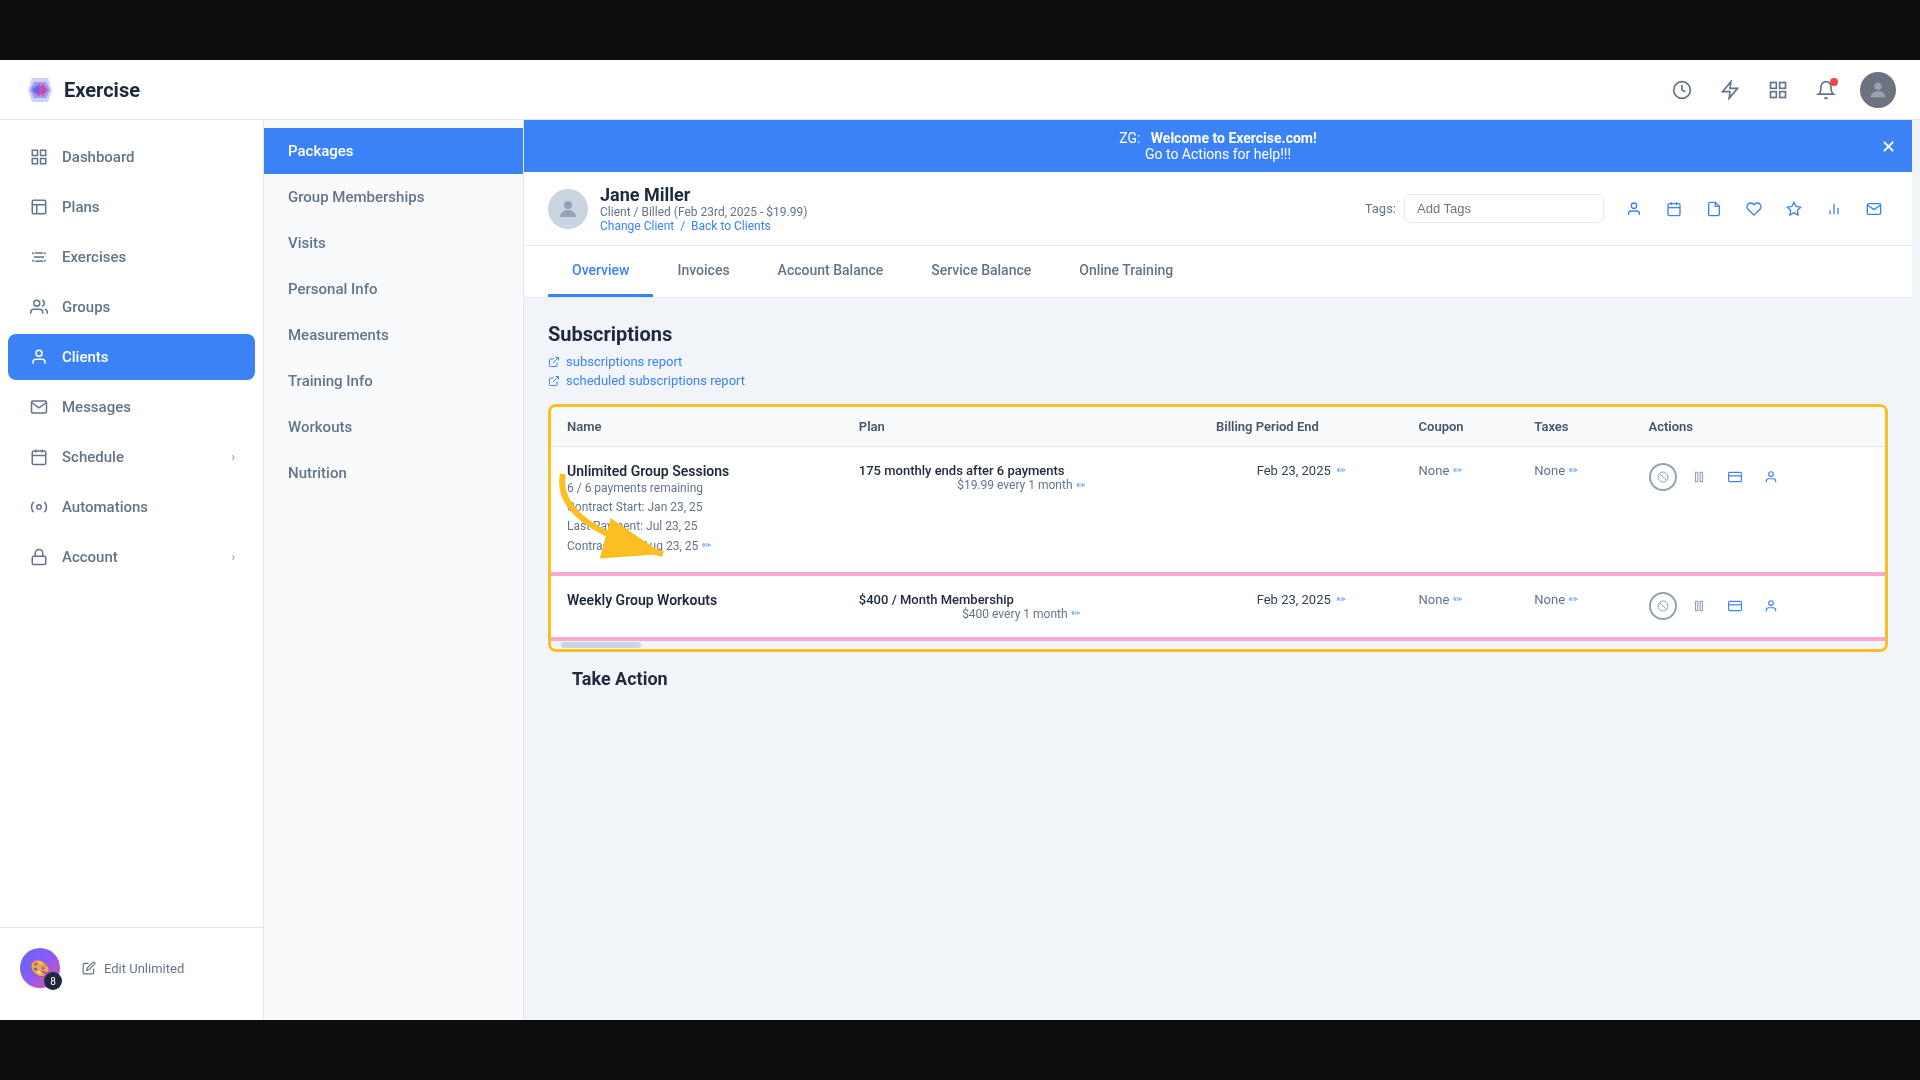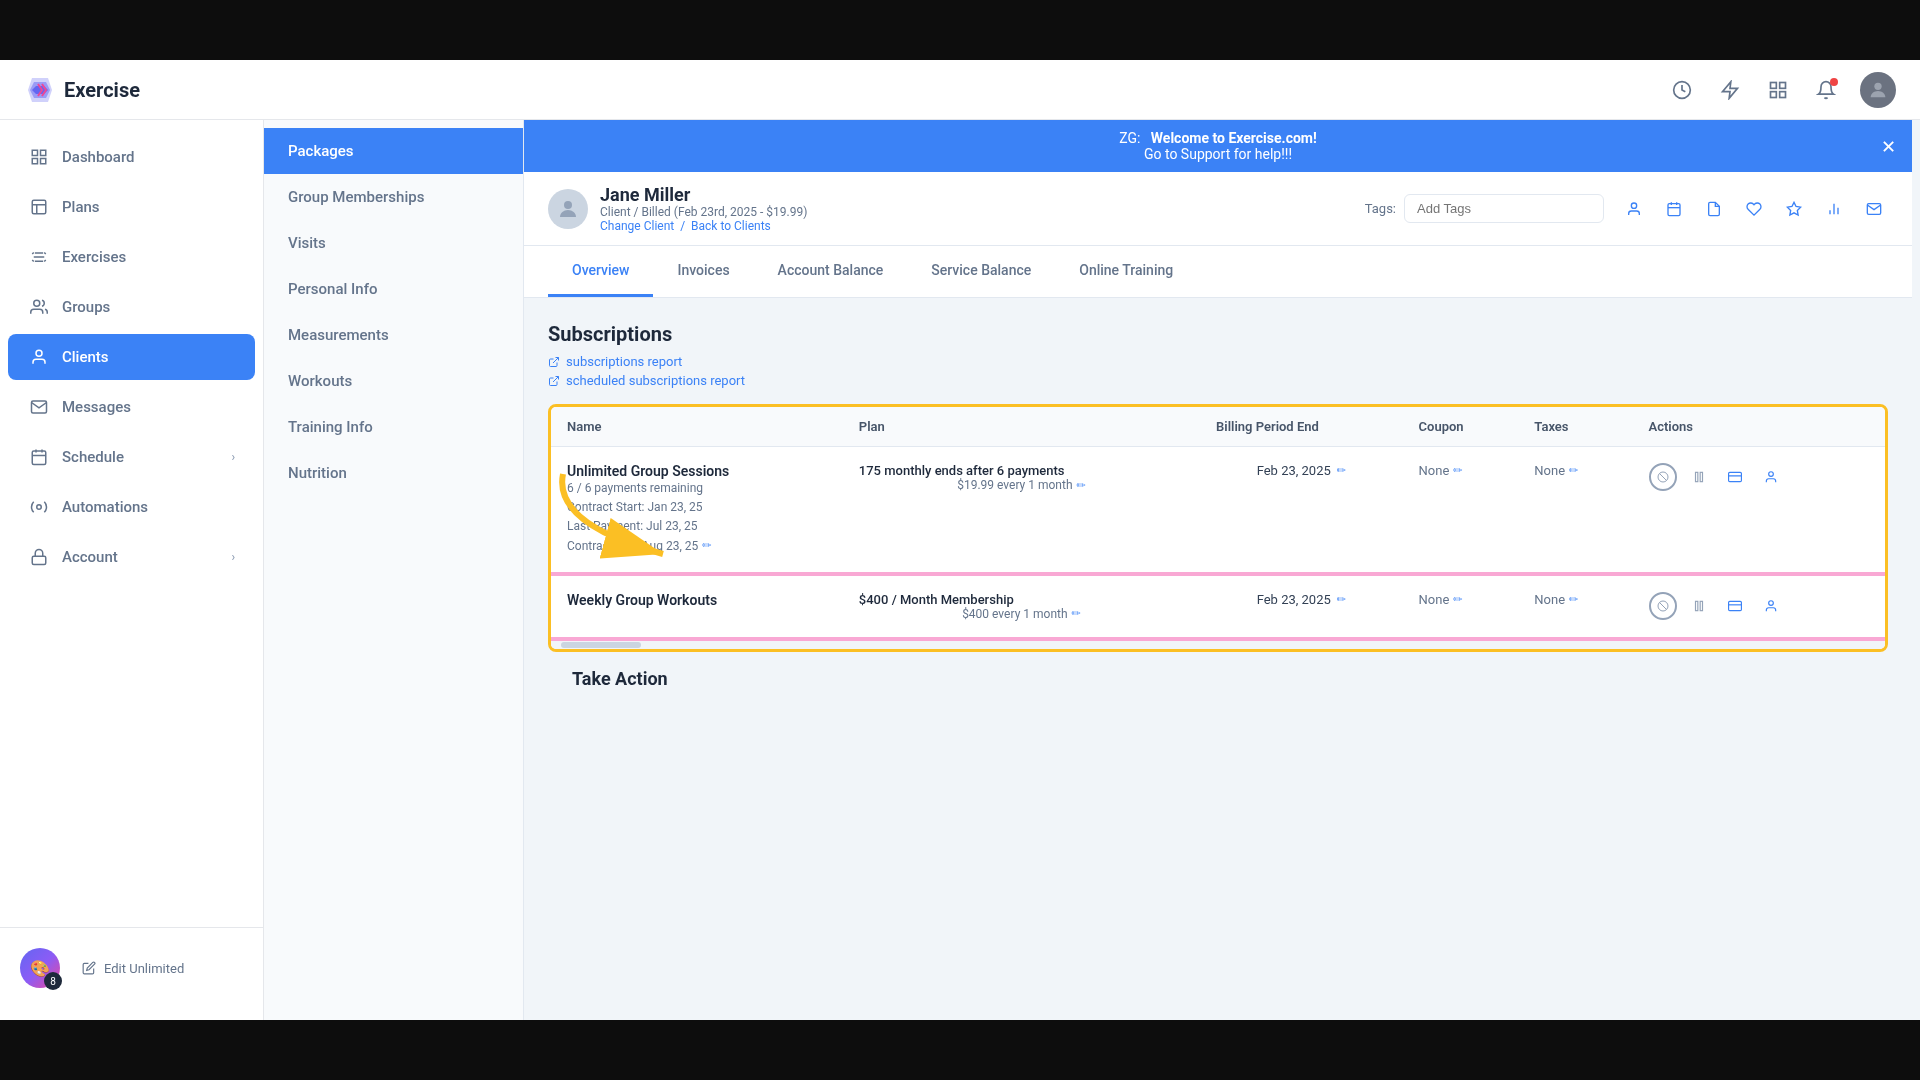--- a/index.html
+++ b/index.html
@@ -702,33 +702,33 @@
     </div>
 
     <div class="page-area">
 
       <div class="client-sidebar">
         <div class="client-nav-item active">Packages</div>
         <div class="client-nav-item">Group Memberships</div>
         <div class="client-nav-item">Visits</div>
         <div class="client-nav-item">Personal Info</div>
         <div class="client-nav-item">Measurements</div>
+        <div class="client-nav-item">Training Info</div>
         <div class="client-nav-item">Workouts</div>
-        <div class="client-nav-item">Training Info</div>
         <div class="client-nav-item">Nutrition</div>
       </div>
 
       <div class="main-content">
 
         <div class="announcement-bar">
           <span>ZG:</span>
           &nbsp;
           <strong>Welcome to Exercise.com!</strong>
           <br>
-          <span>Go to Support for help!!!</span>
+          <span>Go to Actions for help!!!</span>
           <div class="announcement-close">✕</div>
         </div>
 
         <div class="client-header">
           <div class="client-info">
             <div class="client-avatar">
               <svg width="24" height="24" viewBox="0 0 24 24" fill="#94a3b8">
                   <circle cx="12" cy="8" r="4"></circle>
                   <path d="M4 20c0-4 3.6-7 8-7s8 3 8 7"></path>
                 </svg>

